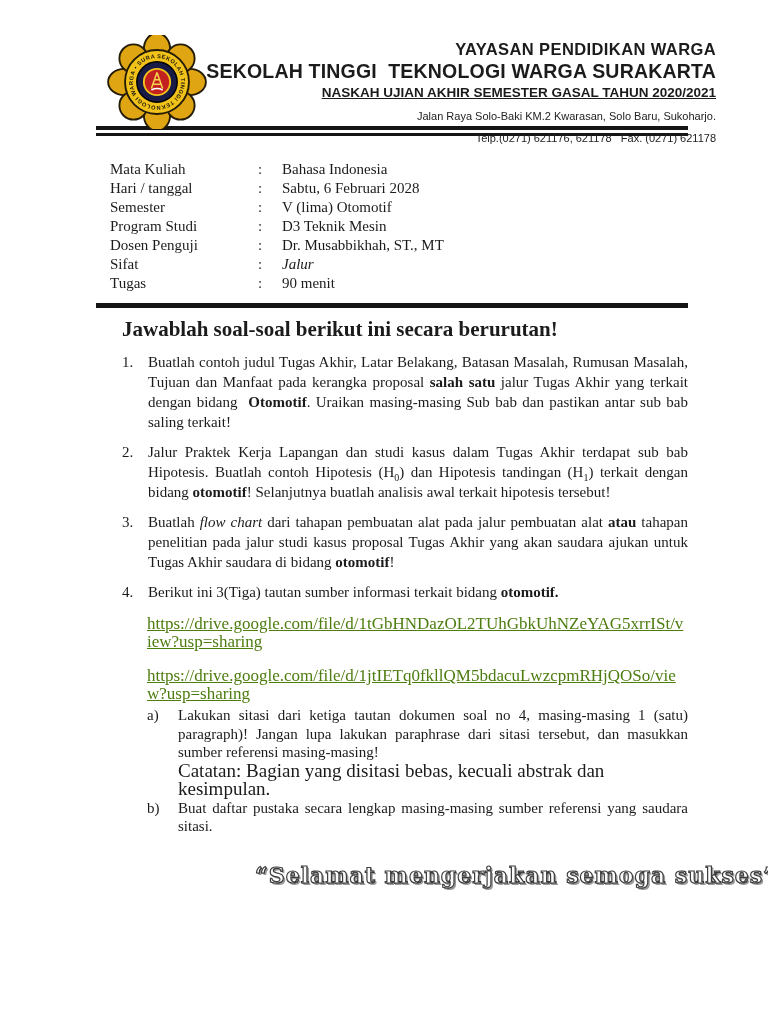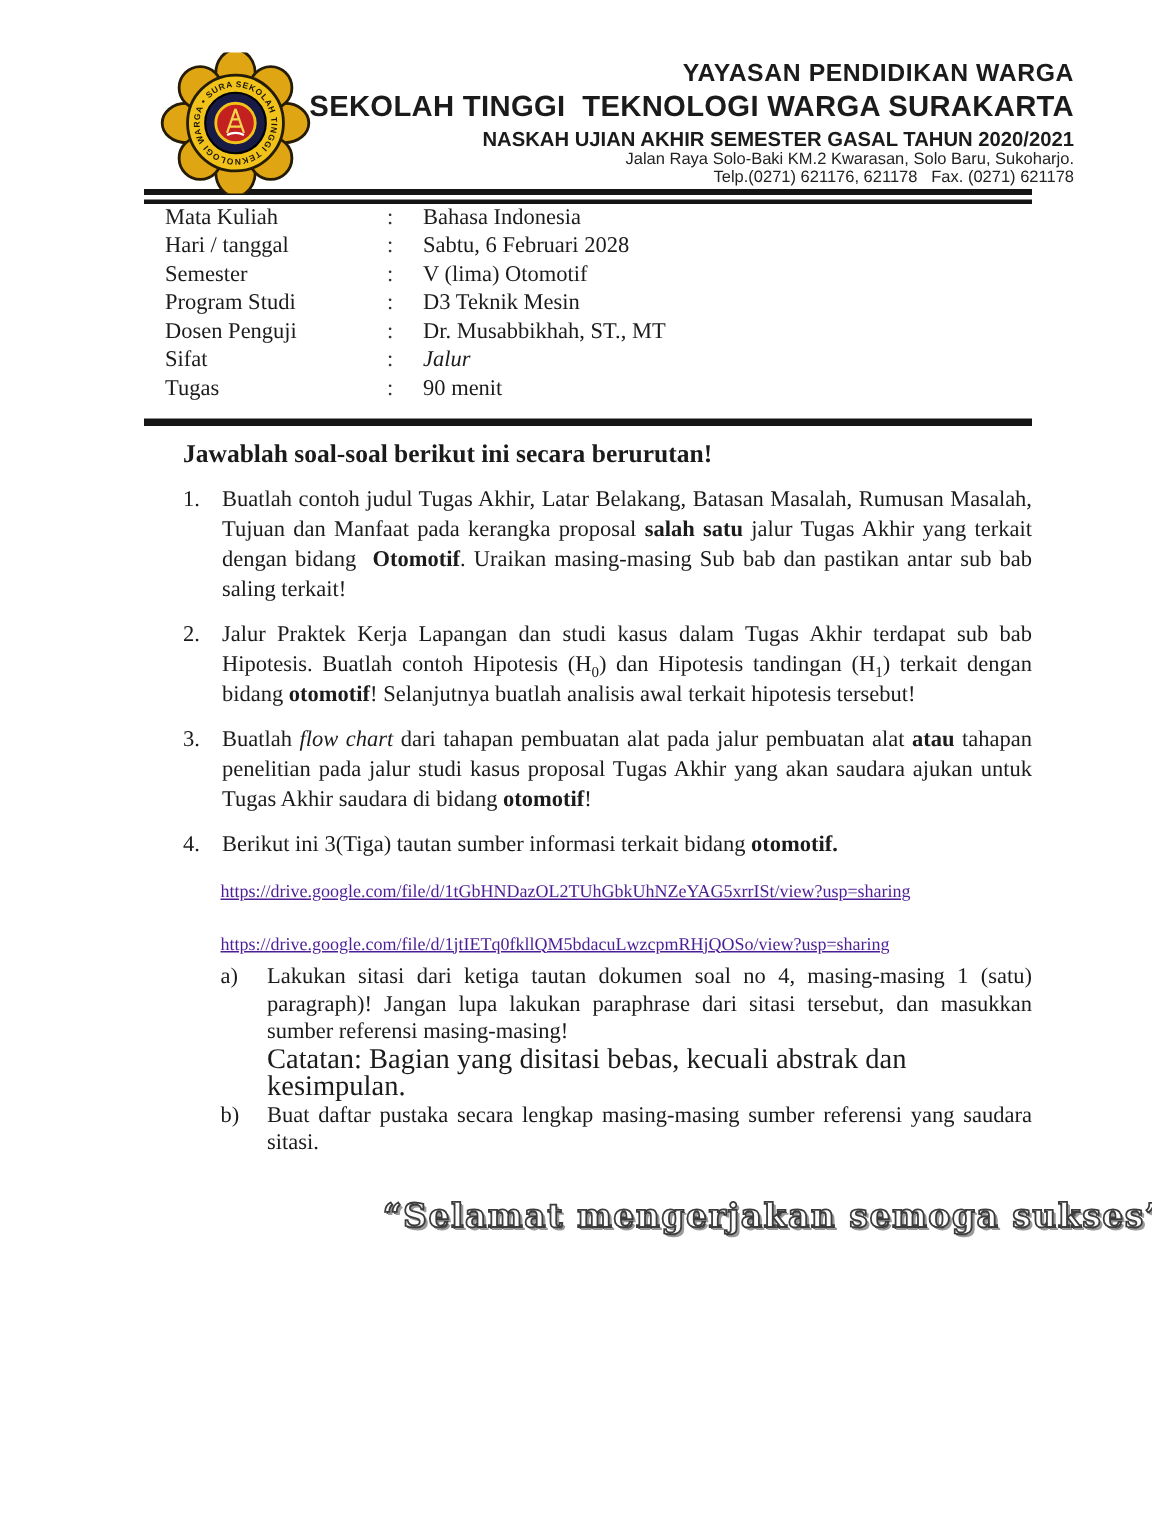--- a/index.html
+++ b/index.html
@@ -29,55 +29,55 @@
   .head-text {
     position: absolute;
     left: 150px;
     top: 40px;
     width: 566px;
     text-align: right;
     font-family: "Liberation Sans", sans-serif;
   }
   .org-name { font-size: 16.5px; font-weight: 700; letter-spacing: .4px; }
   .inst-name { font-size: 19.5px; font-weight: 700; letter-spacing: .2px; margin-top: 1px; white-space: nowrap; }
-  .doc-title { font-size: 13.5px; font-weight: 700; margin-top: 2px; }
-  .addr { font-size: 11px; margin-top: 0; color: #222; }
+  .doc-title { font-size: 13.5px; font-weight: 700; margin-top: 2px; text-decoration: underline; }
+  .addr { font-size: 11px; margin-top: 10px; color: #222; }
   
   .rule-double {
     margin: 4px 0 0 96px;
     width: 592px;
     height: 10px;
     border-top: 4px solid #151515;
     border-bottom: 3px solid #151515;
   }
   .rule-thick {
     margin-left: 96px;
     width: 592px;
     border-top: 5px solid #151515;
   }
   
-  .info-table { padding: 0 0 10px 110px; }
+  .info-table { padding: 24px 0 10px 110px; }
   .info-row { display: flex; font-size: 15px; line-height: 19px; }
   .info-label { width: 148px; }
   .info-colon { width: 24px; color: #333; }
   .info-value { }
   .italic { font-style: italic; }
   
   .body-area { padding: 0 80px 0 122px; }
-  .instruction { margin-top: 9px; font-size: 17px; font-weight: 700; }
+  .instruction { margin-top: 9px; font-size: 21px; font-weight: 700; }
   .questions { margin-top: 5px; }
   .q { display: flex; margin-top: 10px; }
   .qnum { width: 26px; flex: 0 0 26px; font-size: 15px; line-height: 20px; }
   .qtext { flex: 1; font-size: 15px; line-height: 20px; text-align: justify; }
   .links-block { margin-left: 25px; margin-top: 13px; }
   .doc-link {
     display: block;
-    font-size: 12px;
+    font-size: 17px;
     line-height: 17.5px;
-    color: #4c1d95;
+    color: #4d7c0f;
     text-decoration: underline;
     word-break: break-all;
     cursor: pointer;
   }
   .link-gap { margin-top: 17px; }
   .subs { margin-left: 25px; margin-top: 4px; }
   .sub { display: flex; }
   .subletter { width: 31px; flex: 0 0 31px; font-size: 15px; line-height: 18.5px; }
   .subtext { flex: 1; font-size: 15px; line-height: 18.5px; text-align: justify; }
   .subnote { margin-left: 31px; font-size: 19px; line-height: 18.5px; }

